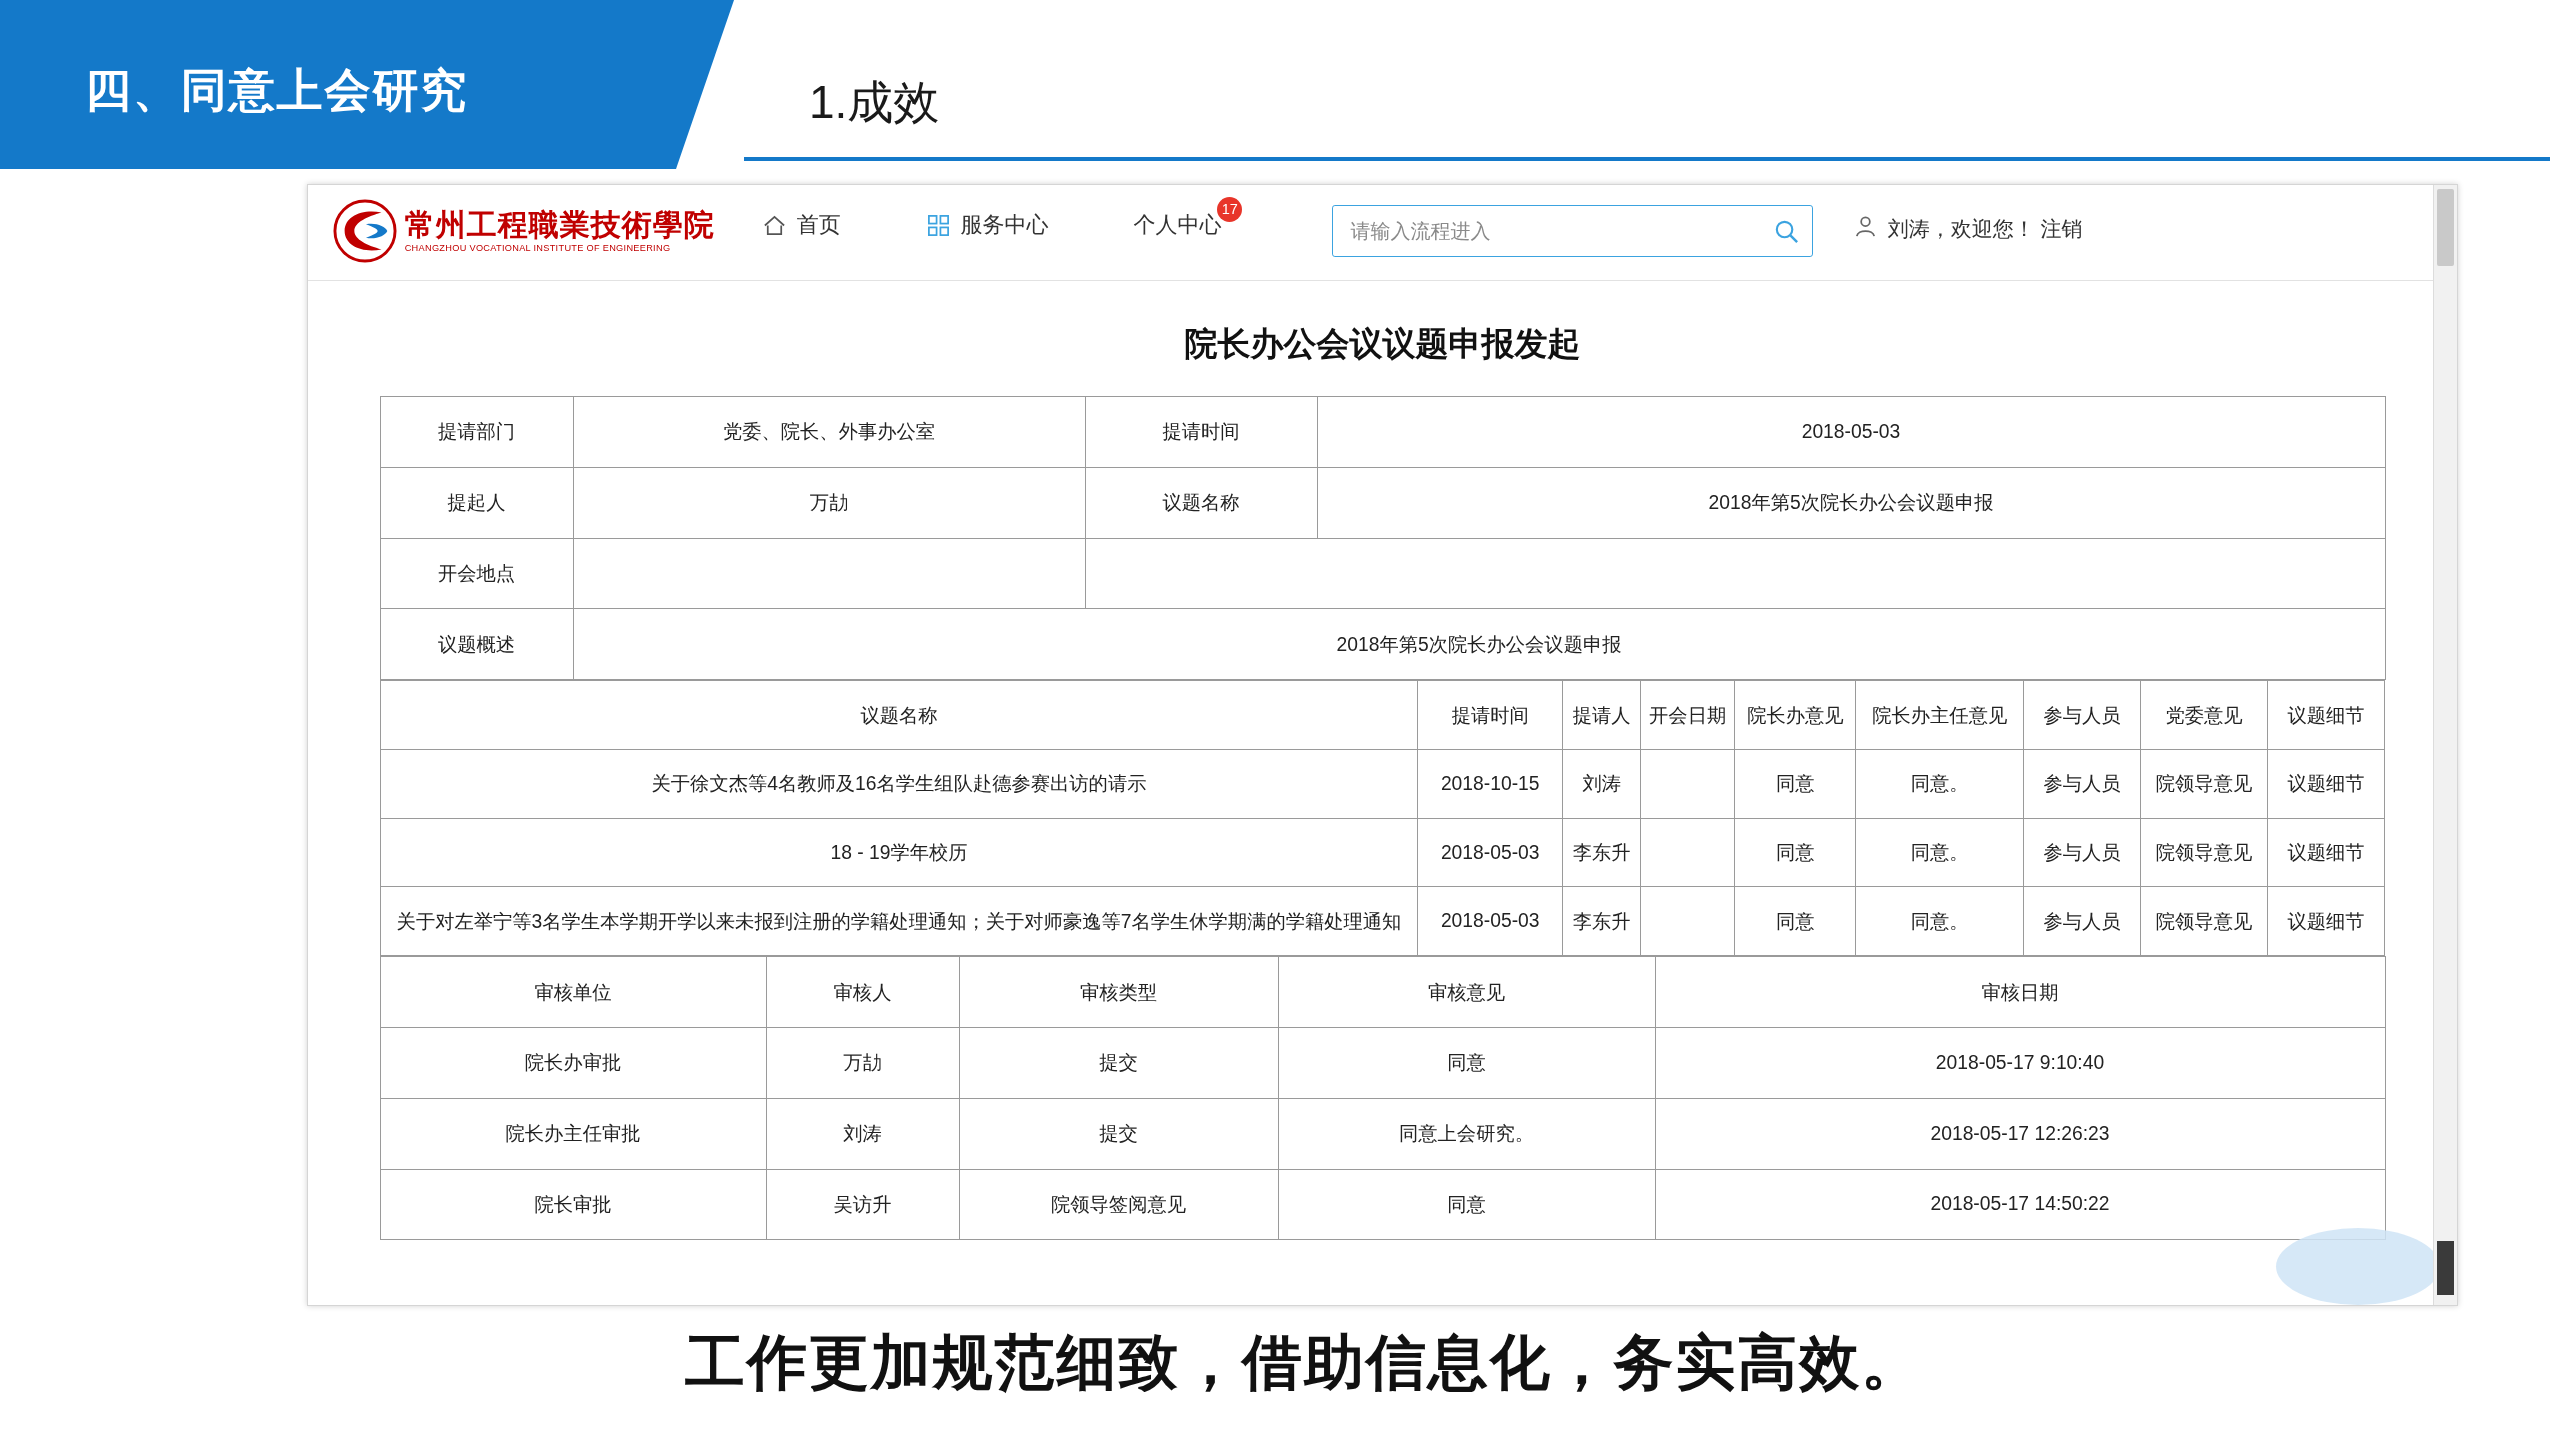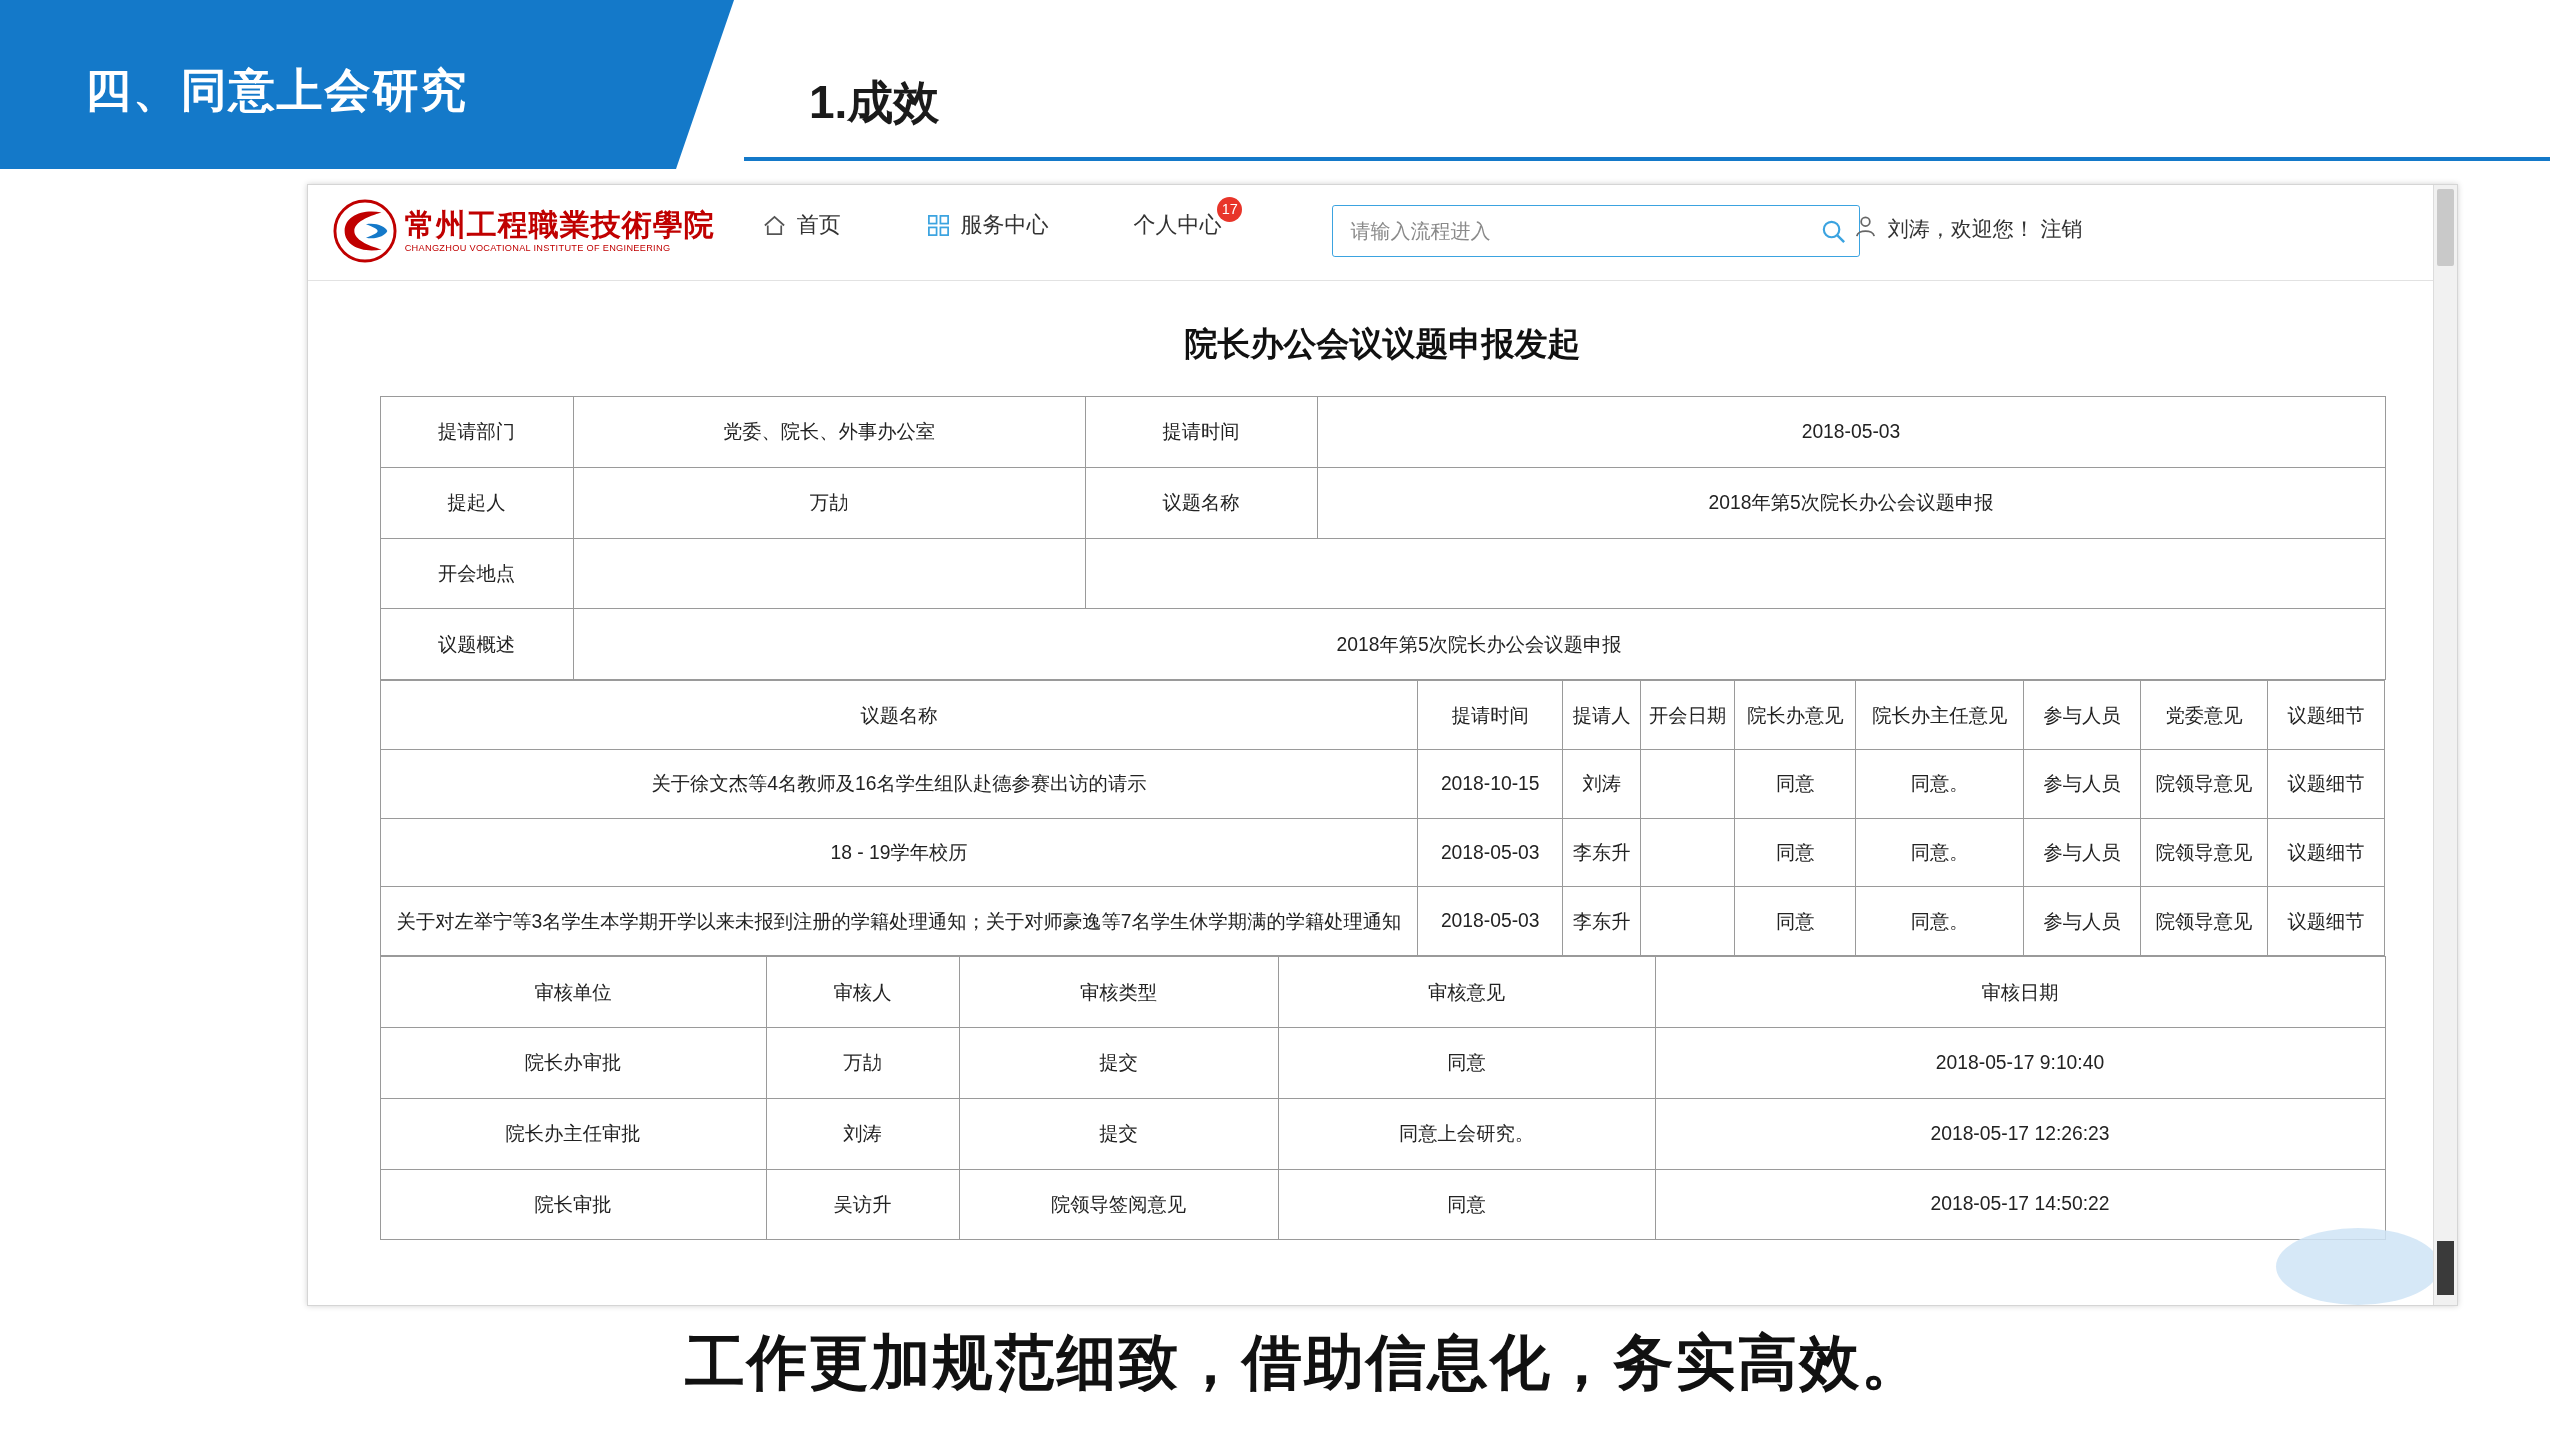--- a/index.html
+++ b/index.html
@@ -40,21 +40,21 @@
     font-weight: bold;
     letter-spacing: 1.9px;
     white-space: nowrap;
   }
   .section-title {
     position: absolute;
     top: 72px;
     left: 809px;
     color: #1a1a1a;
     font-size: 46px;
-    font-weight: bold;
+    font-weight: normal;
     white-space: nowrap;
   }
   .header-rule {
     position: absolute;
     top: 157px;
     left: 744px;
     width: 1806px;
     height: 3.9px;
     background: #1479c9;
   }
@@ -141,21 +141,21 @@
     color: #fff;
     border-radius: 50%;
     font-size: 14.5px;
     padding: 0 1.9px;
     box-sizing: border-box;
   }
   .search-box {
     position: absolute;
     left: 1024px;
     top: 20px;
-    width: 528px;
+    width: 481px;
     height: 52px;
     border: 1.9px solid #3ba3e0;
     border-radius: 2.9px;
     background: #fff;
     display: flex;
     align-items: center;
     box-sizing: border-box;
   }
   .search-input {
     border: none;

